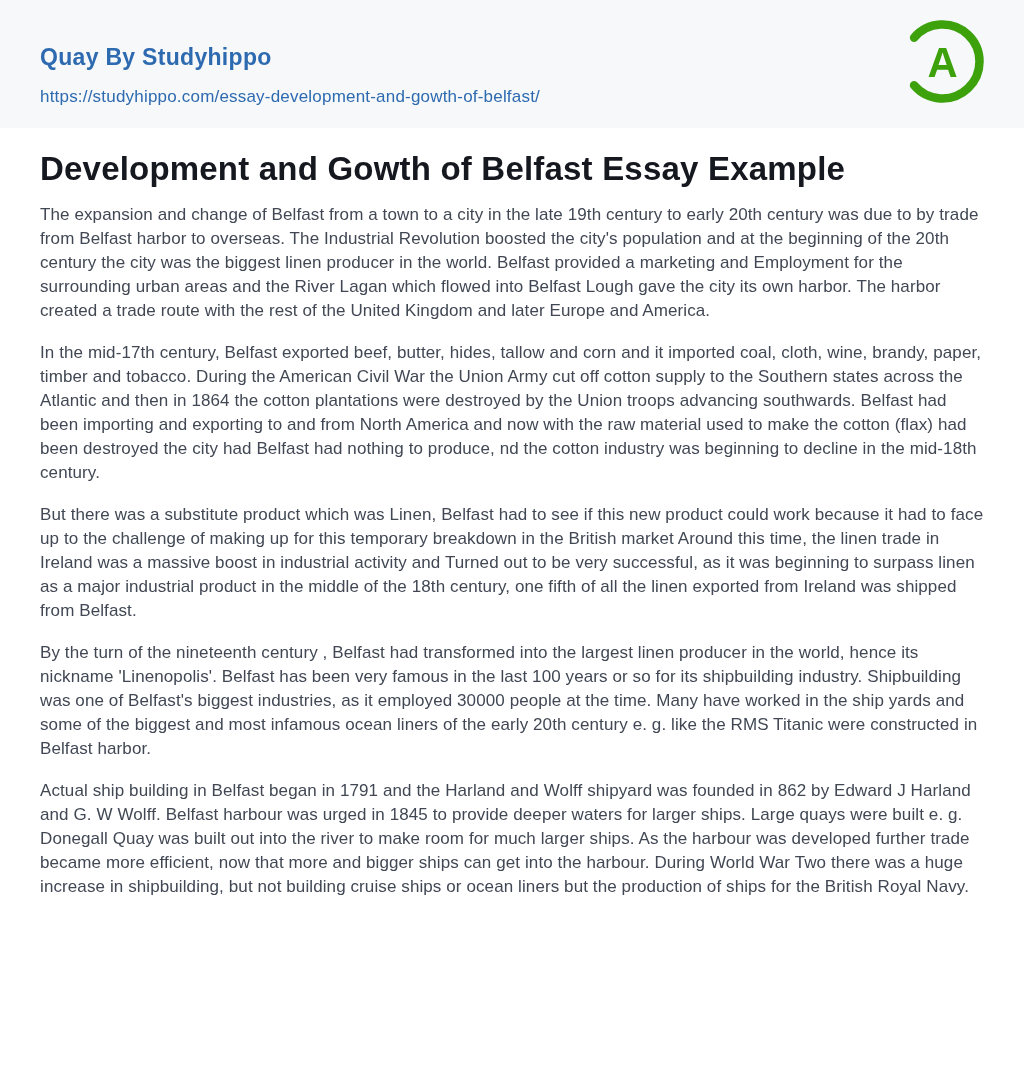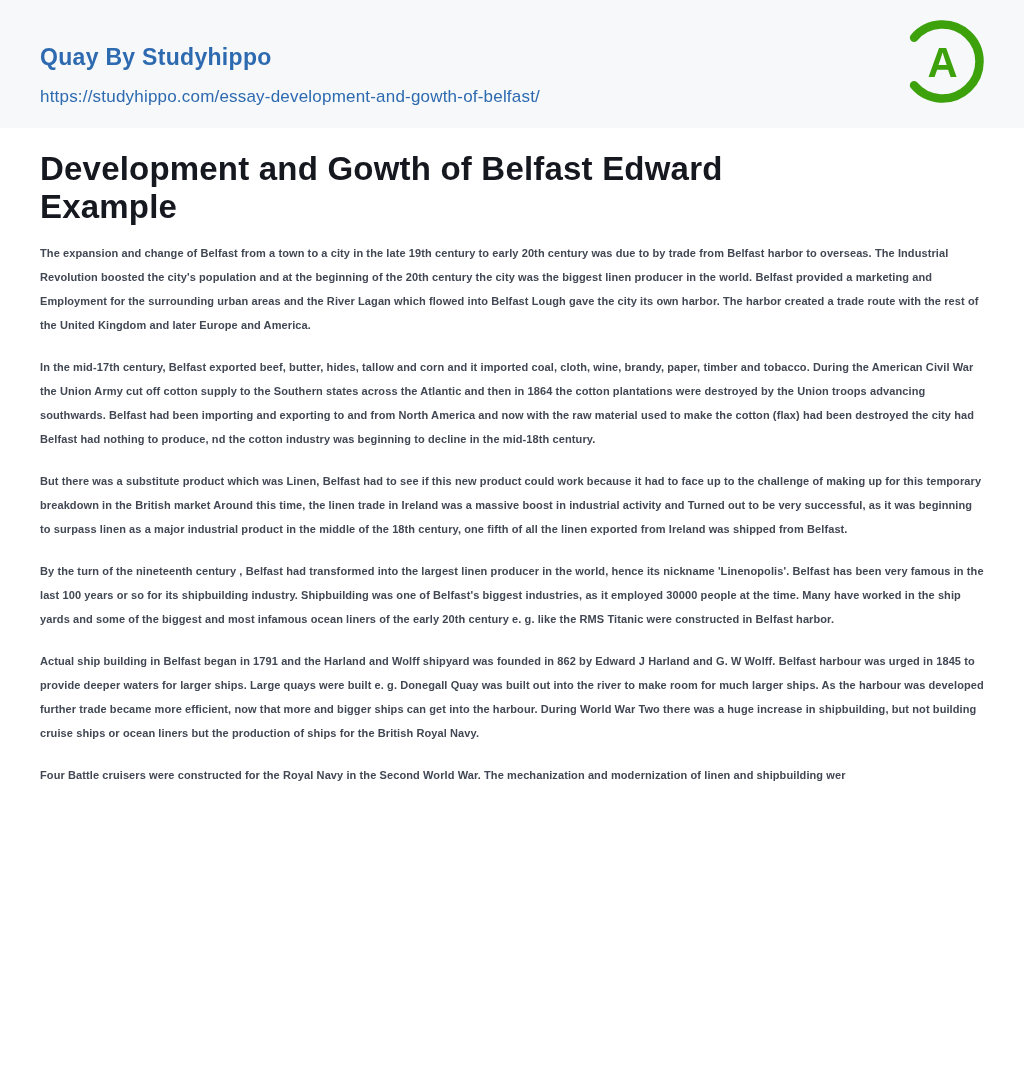--- a/index.html
+++ b/index.html
@@ -71,43 +71,42 @@
     color:var(--title-color);
     font-size:33px;
     font-weight:700;
     line-height:1.15;
     letter-spacing:0.2px;
     margin-bottom:15px;
   }
   .essay-paragraph{
     max-width:946px;
     color:var(--body-color);
-    font-size:11px;
-    font-weight:700;
+    font-size:17px;
+    font-weight:400;
     line-height:24px;
     letter-spacing:0.1px;
     margin-bottom:18px;
   }
 </style>
 </head>
 <body>
 
 <header class="page-header">
   <div class="site-title">Quay By Studyhippo</div>
   <a class="page-url">https://studyhippo.com/essay-development-and-gowth-of-belfast/</a>
   <div class="logo">
     <svg viewBox="0 0 100 100" aria-hidden="true">
       <path class="ring" d="M 20.1 24.9 A 39 39 0 1 1 20.1 75.1"></path>
       <text class="letter" x="50" y="66" text-anchor="middle">A</text>
     </svg>
   </div>
 </header>
 
 <main class="content">
-  <h1 class="article-title">Development and Gowth of Belfast Edward Example</h1>
+  <h1 class="article-title">Development and Gowth of Belfast Essay Example</h1>
 
   <p class="essay-paragraph">The expansion and change of Belfast from a town to a city in the late 19th century to early 20th century was due to by trade from Belfast harbor to overseas. The Industrial Revolution boosted the city's population and at the beginning of the 20th century the city was the biggest linen producer in the world. Belfast provided a marketing and Employment for the surrounding urban areas and the River Lagan which flowed into Belfast Lough gave the city its own harbor. The harbor created a trade route with the rest of the United Kingdom and later Europe and America.</p>
   <p class="essay-paragraph">In the mid-17th century, Belfast exported beef, butter, hides, tallow and corn and it imported coal, cloth, wine, brandy, paper, timber and tobacco. During the American Civil War the Union Army cut off cotton supply to the Southern states across the Atlantic and then in 1864 the cotton plantations were destroyed by the Union troops advancing southwards. Belfast had been importing and exporting to and from North America and now with the raw material used to make the cotton (flax) had been destroyed the city had Belfast had nothing to produce, nd the cotton industry was beginning to decline in the mid-18th century.</p>
   <p class="essay-paragraph">But there was a substitute product which was Linen, Belfast had to see if this new product could work because it had to face up to the challenge of making up for this temporary breakdown in the British market Around this time, the linen trade in Ireland was a massive boost in industrial activity and Turned out to be very successful, as it was beginning to surpass linen as a major industrial product in the middle of the 18th century, one fifth of all the linen exported from Ireland was shipped from Belfast.</p>
   <p class="essay-paragraph">By the turn of the nineteenth century , Belfast had transformed into the largest linen producer in the world, hence its nickname 'Linenopolis'. Belfast has been very famous in the last 100 years or so for its shipbuilding industry. Shipbuilding was one of Belfast's biggest industries, as it employed 30000 people at the time. Many have worked in the ship yards and some of the biggest and most infamous ocean liners of the early 20th century e. g. like the RMS Titanic were constructed in Belfast harbor.</p>
   <p class="essay-paragraph">Actual ship building in Belfast began in 1791 and the Harland and Wolff shipyard was founded in 862 by Edward J Harland and G. W Wolff. Belfast harbour was urged in 1845 to provide deeper waters for larger ships. Large quays were built e. g. Donegall Quay was built out into the river to make room for much larger ships. As the harbour was developed further trade became more efficient, now that more and bigger ships can get into the harbour. During World War Two there was a huge increase in shipbuilding, but not building cruise ships or ocean liners but the production of ships for the British Royal Navy.</p>
-  <p class="essay-paragraph">Four Battle cruisers were constructed for the Royal Navy in the Second World War. The mechanization and modernization of linen and shipbuilding wer</p>
 </main>
 
 </body></html>

